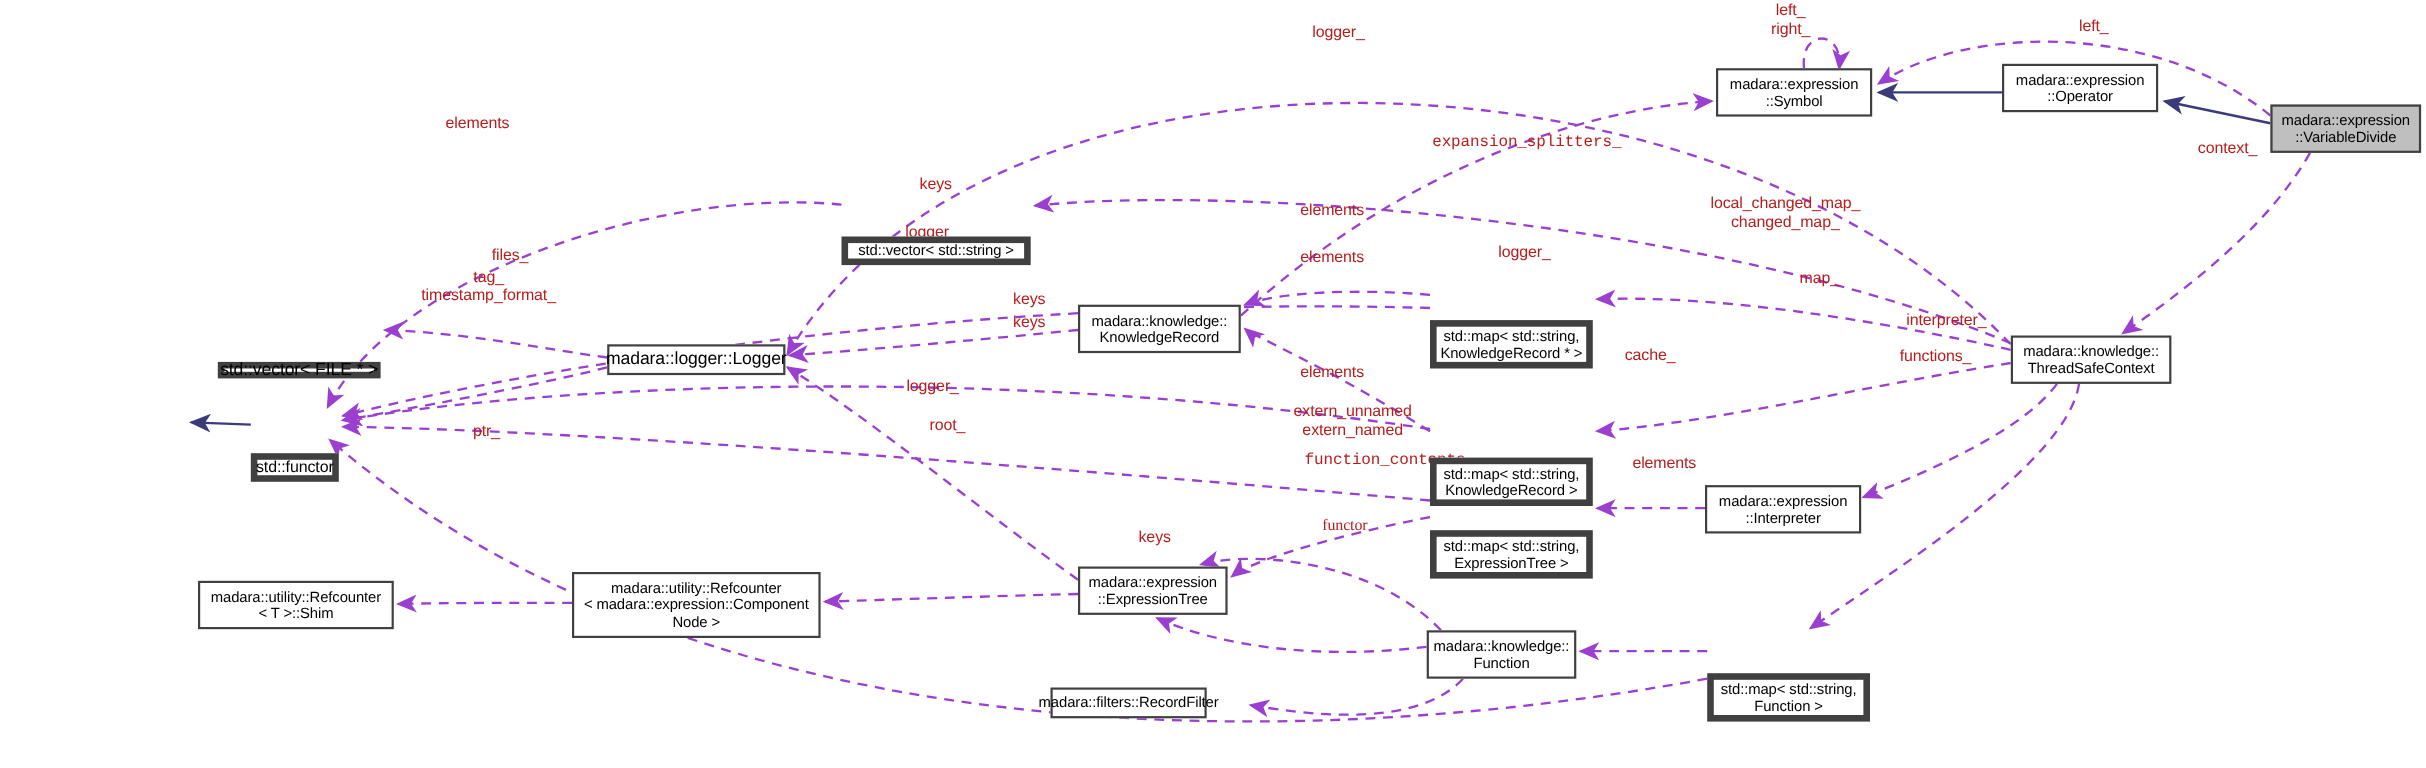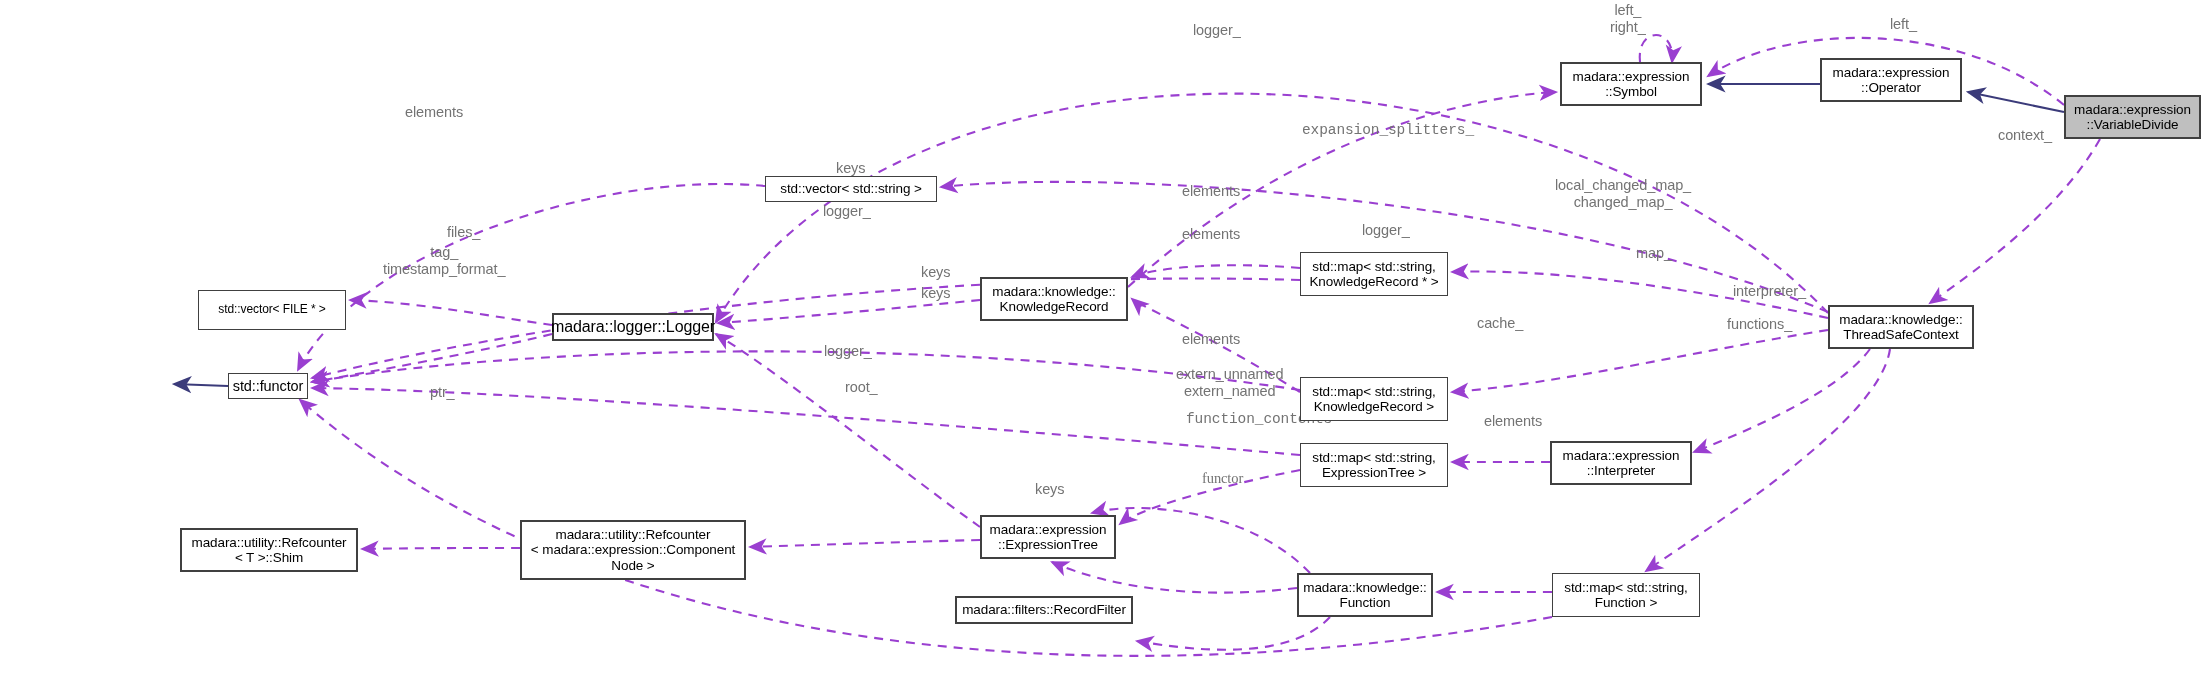--- a/index.html
+++ b/index.html
@@ -29,33 +29,34 @@
     text-align: center;
     background: #ffffff;
     font-size: 14.5px;
     line-height: 1.12;
     color: #000000;
     white-space: pre;
     letter-spacing: -0.1px;
     z-index: 5;
   }
   .node.thin {
-    border: 1px solid #404040;
+    border: 6px solid #404040;
+    margin-top: 39px;
   }
   .node.thick {
     border: 2px solid #404040;
   }
   .node.highlight {
     border: 2px solid #404040;
     background: #bfbfbf;
   }
   .edge-label {
     position: absolute;
     font-size: 14.5px;
-    color: #737373;
+    color: #b91c1c;
     white-space: pre;
     text-align: center;
     line-height: 1.15;
     letter-spacing: -0.1px;
     z-index: 4;
   }
 </style>
 </head>
 <body>
 
@@ -138,40 +139,40 @@
 
       <path d="M1820,84 L1708,84"></path>
 
       <path d="M2064,112 L1968,92"></path>
     </g>
   </svg>
 
 
   <div class="node thin" style="left:228px;top:373px;width:80px;height:26px;">std::functor</div>
 
-  <div class="node thin" style="left:198px;top:290px;width:148px;height:40px;font-size:12px;text-align:right;">std::vector&lt; FILE * &gt;</div>
+  <div class="node thin" style="left:198px;top:290px;width:148px;height:15px;font-size:16px;text-align:right;">std::vector&lt; FILE * &gt;</div>
 
   <div class="node thick" style="left:180px;top:528px;width:178px;height:44px;font-size:13.5px;">madara::utility::Refcounter
 &lt; T &gt;::Shim</div>
 
   <div class="node thick" style="left:520px;top:520px;width:226px;height:60px;font-size:13.5px;">madara::utility::Refcounter
 &lt; madara::expression::Component
 Node &gt;</div>
 
   <div class="node thick" style="left:552px;top:313px;width:162px;height:28px;font-size:16px;">madara::logger::Logger</div>
 
   <div class="node thin" style="left:765px;top:176px;width:172px;height:26px;font-size:13.5px;">std::vector&lt; std::string &gt;</div>
 
   <div class="node thick" style="left:980px;top:277px;width:148px;height:44px;font-size:13.5px;">madara::knowledge::
 KnowledgeRecord</div>
 
   <div class="node thick" style="left:980px;top:515px;width:136px;height:44px;font-size:13.5px;">madara::expression
 ::ExpressionTree</div>
 
-  <div class="node thick" style="left:955px;top:596px;width:178px;height:28px;font-size:13.5px;">madara::filters::RecordFilter</div>
+  <div class="node thick" style="left:955px;top:625px;width:142px;height:28px;font-size:13.5px;">madara::filters::RecordFilter</div>
 
   <div class="node thin" style="left:1300px;top:252px;width:148px;height:44px;font-size:13.5px;">std::map&lt; std::string,
 KnowledgeRecord * &gt;</div>
 
   <div class="node thin" style="left:1300px;top:377px;width:148px;height:44px;font-size:13.5px;">std::map&lt; std::string,
 KnowledgeRecord &gt;</div>
 
   <div class="node thin" style="left:1300px;top:443px;width:148px;height:44px;font-size:13.5px;">std::map&lt; std::string,
 ExpressionTree &gt;</div>
 

